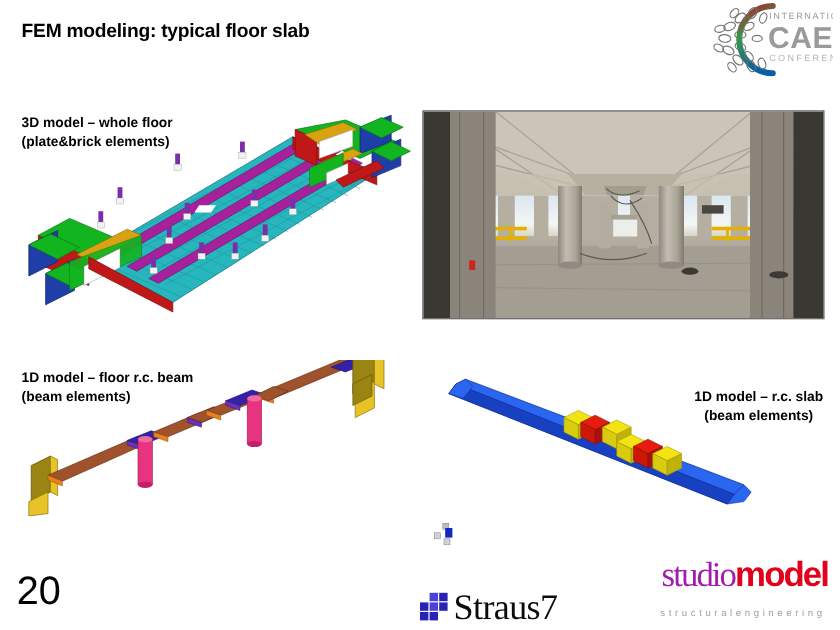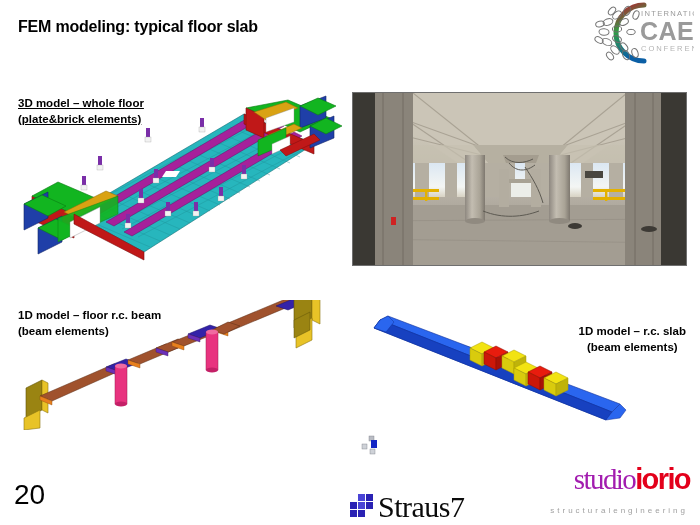--- a/index.html
+++ b/index.html
@@ -17,39 +17,39 @@
     position:absolute;left:18px;top:18px;
     font-size:16px;font-weight:bold;color:#000;
     letter-spacing:-0.2px;white-space:nowrap;
   }
 
   
   .cae-logo{position:absolute;right:6px;top:2px;width:110px;height:62px;}
 
   
   .caption{position:absolute;font-size:11.5px;font-weight:bold;color:#000;line-height:1.35;}
-  #cap-3d{left:18px;top:96px;text-decoration:underline;}
+  #cap-3d{left:18px;top:96px;}
   #cap-beam{left:18px;top:308px;}
   #cap-slab{right:14px;top:324px;text-align:center;}
 
   
   #fem3d{position:absolute;left:14px;top:92px;width:330px;height:180px;}
 
   
   #photo{position:absolute;left:352px;top:92px;width:333px;height:172px;border:1px solid #6f6f6f;overflow:hidden;background:#8c8a84;}
 
   
   #beam1d{position:absolute;left:20px;top:300px;width:320px;height:130px;}
   #slab1d{position:absolute;left:362px;top:306px;width:300px;height:125px;}
   #axis-triad{position:absolute;left:352px;top:428px;width:40px;height:34px;}
 
   
   .slide-number{
     position:absolute;left:14px;bottom:14px;
-    font-size:28px;color:#000;font-weight:normal;letter-spacing:0px;
+    font-size:33px;color:#000;font-weight:normal;letter-spacing:0px;
   }
   #straus7{position:absolute;left:349px;bottom:0;height:36px;display:flex;align-items:center;}
   .s7-mark{width:26px;height:26px;position:relative;margin-right:3px;}
   .s7-cell{position:absolute;width:7px;height:7px;}
   .s7-text{font-family:"Liberation Serif", serif;font-size:30px;color:#0b0b0b;line-height:1;letter-spacing:-0.5px;}
 
   #iorio{position:absolute;right:10px;bottom:10px;text-align:right;}
   .iorio-main{font-size:29px;line-height:1;font-weight:bold;letter-spacing:-1.6px;}
   .iorio-studio{color:#a21caf;font-weight:normal;font-family:Liberation Serif, serif;}
   .iorio-red{color:#e3001b;font-weight:bold;}
@@ -444,17 +444,17 @@
       <span class="s7-cell" style="left:1px;top:8px;background:#2a22b4;"></span>
       <span class="s7-cell" style="left:9px;top:8px;background:#4a44d6;"></span>
       <span class="s7-cell" style="left:17px;top:8px;background:#2a22b4;"></span>
       <span class="s7-cell" style="left:1px;top:16px;background:#2a22b4;"></span>
       <span class="s7-cell" style="left:9px;top:16px;background:#2a22b4;"></span>
     </div>
     <span class="s7-text">Straus7</span>
   </div>
 
   <div id="iorio">
-    <div class="iorio-main"><span class="iorio-studio">studio</span><span class="iorio-red">iorio</span></div>
+    <div class="iorio-main"><span class="iorio-studio">studio</span><span class="iorio-red">model</span></div>
     <div class="iorio-sub">structuralengineering</div>
   </div>
 
 </div>
 
 </body></html>

